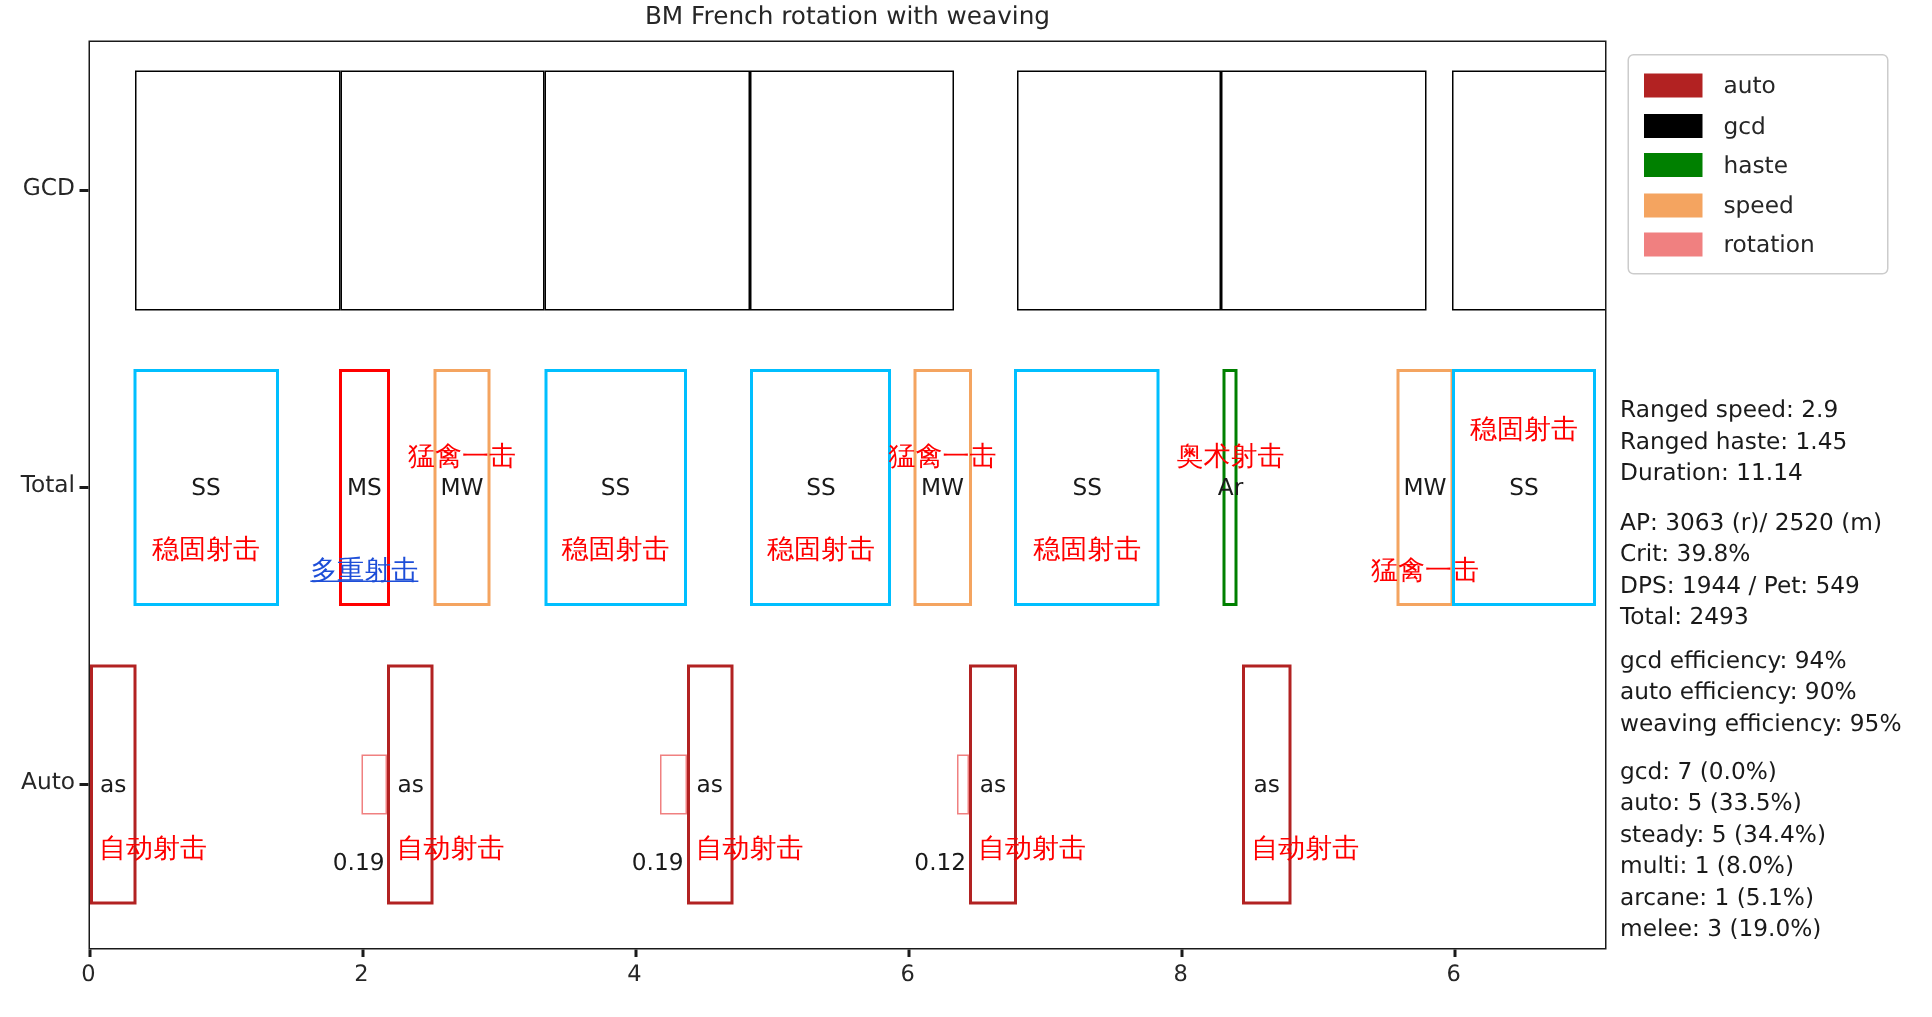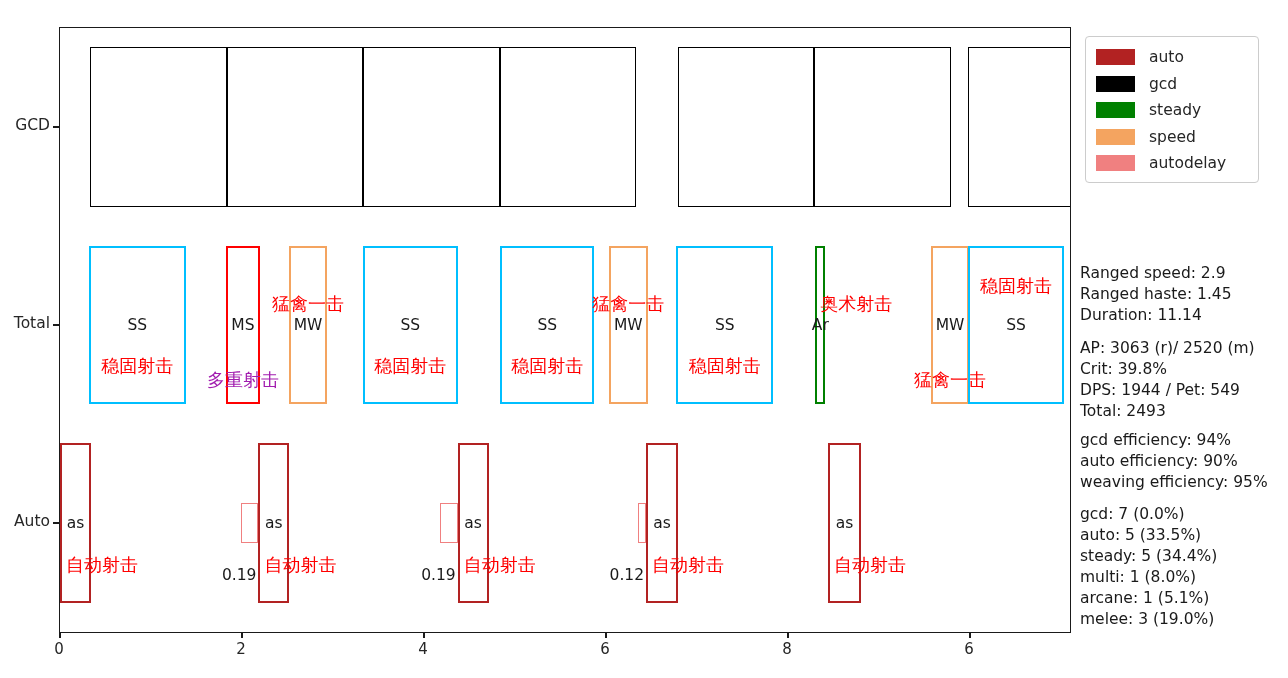--- a/index.html
+++ b/index.html
@@ -31,35 +31,36 @@
   .legend-item{display:flex;align-items:center;height:26.5px;}
   .legend-swatch{width:39px;height:16px;margin-right:14px;flex:none;}
   .legend-label{font-size:15.5px;color:#262626;}
   .stats-block{position:absolute;left:1080px;width:210px;font-size:15.5px;
                line-height:21px;color:#1a1a1a;white-space:nowrap;}
 </style>
 </head>
 <body>
 
 <div id="fig">
+  <div id="title">BM French rotation with weaving</div>
   <div id="plot">
       <div class="box" style="left: 30.0324px; top: 19px; width: 136.511px; height: 160px; border: 1.6px solid rgb(0, 0, 0);"></div>
       <div class="box" style="left: 166.543px; top: 19px; width: 136.511px; height: 160px; border: 1.6px solid rgb(0, 0, 0);"></div>
       <div class="box" style="left: 303.054px; top: 19px; width: 136.511px; height: 160px; border: 1.6px solid rgb(0, 0, 0);"></div>
       <div class="box" style="left: 439.565px; top: 19px; width: 136.511px; height: 160px; border: 1.6px solid rgb(0, 0, 0);"></div>
       <div class="box" style="left: 617.939px; top: 19px; width: 136.511px; height: 160px; border: 1.6px solid rgb(0, 0, 0);"></div>
       <div class="box" style="left: 754.45px; top: 19px; width: 136.511px; height: 160px; border: 1.6px solid rgb(0, 0, 0);"></div>
       <div class="box" style="left: 908.252px; top: 19px; width: 136.511px; height: 160px; border: 1.6px solid rgb(0, 0, 0);"></div>
       <div class="box" style="left: 29.1223px; top: 218px; width: 96.4676px; height: 158px; border: 2px solid rgb(0, 191, 255);">
         <span class="lbl">SS</span>
         <span class="cn" style="color: rgb(255, 0, 0); bottom: 24px;">稳固射击</span>
       </div>
       <div class="box" style="left: 165.633px; top: 218px; width: 34.5827px; height: 158px; border: 2px solid rgb(255, 0, 0);">
         <span class="lbl">MS</span>
-        <span class="cn" style="color: #a21caf; bottom: 10px;">多重射击</span>
+        <span class="cn" style="color: #1d4ed8; bottom: 10px; text-decoration: underline;">多重射击</span>
       </div>
       <div class="box" style="left: 229.338px; top: 218px; width: 37.3129px; height: 158px; border: 2px solid rgb(244, 164, 96);">
         <span class="lbl">MW</span>
         <span class="cn" style="color: rgb(255, 0, 0); top: 44px;">猛禽一击</span>
       </div>
       <div class="box" style="left: 303.054px; top: 218px; width: 94.6475px; height: 158px; border: 2px solid rgb(0, 191, 255);">
         <span class="lbl">SS</span>
         <span class="cn" style="color: rgb(255, 0, 0); bottom: 24px;">稳固射击</span>
       </div>
       <div class="box" style="left: 440.475px; top: 218px; width: 93.7374px; height: 158px; border: 2px solid rgb(0, 191, 255);">
@@ -69,21 +70,21 @@
       <div class="box" style="left: 548.773px; top: 218px; width: 39.1331px; height: 158px; border: 2px solid rgb(244, 164, 96);">
         <span class="lbl">MW</span>
         <span class="cn" style="color: rgb(255, 0, 0); top: 44px;">猛禽一击</span>
       </div>
       <div class="box" style="left: 616.119px; top: 218px; width: 97.3777px; height: 158px; border: 2px solid rgb(0, 191, 255);">
         <span class="lbl">SS</span>
         <span class="cn" style="color: rgb(255, 0, 0); bottom: 24px;">稳固射击</span>
       </div>
       <div class="box" style="left: 755.36px; top: 218px; width: 10.0108px; height: 158px; border: 2px solid rgb(0, 128, 0);">
         <span class="lbl">Ar</span>
-        <span class="cn" style="color: rgb(255, 0, 0); top: 44px; margin-left: 36px;">奥术射击</span>
+        <span class="cn" style="color: rgb(255, 0, 0); top: 44px;">奥术射击</span>
       </div>
       <div class="box" style="left: 870.939px; top: 218px; width: 38.223px; height: 158px; border: 2px solid rgb(244, 164, 96);">
         <span class="lbl">MW</span>
         <span class="cn" style="color: rgb(255, 0, 0); bottom: 10px;">猛禽一击</span>
       </div>
       <div class="box" style="left: 908.252px; top: 218px; width: 95.5576px; height: 158px; border: 2px solid rgb(0, 191, 255);">
         <span class="lbl">SS</span>
         <span class="cn" style="color: rgb(255, 0, 0); top: 26px;">稳固射击</span>
       </div>
       <div class="box" style="left: 0px; top: 415px; width: 30.9424px; height: 160px; border: 2px solid rgb(178, 34, 34);">
@@ -139,29 +140,29 @@
       <div class="legend-item">
         <span class="legend-swatch" style="background: rgb(178, 34, 34);"></span>
         <span class="legend-label">auto</span>
       </div>
       <div class="legend-item">
         <span class="legend-swatch" style="background: rgb(0, 0, 0);"></span>
         <span class="legend-label">gcd</span>
       </div>
       <div class="legend-item">
         <span class="legend-swatch" style="background: rgb(0, 128, 0);"></span>
-        <span class="legend-label">steady</span>
+        <span class="legend-label">haste</span>
       </div>
       <div class="legend-item">
         <span class="legend-swatch" style="background: rgb(244, 164, 96);"></span>
         <span class="legend-label">speed</span>
       </div>
       <div class="legend-item">
         <span class="legend-swatch" style="background: rgb(240, 128, 128);"></span>
-        <span class="legend-label">autodelay</span>
+        <span class="legend-label">rotation</span>
       </div>
     </div>
   <div id="stats">
       <div class="stats-block" style="top: 263px;">
         <div>Ranged speed: 2.9</div>
         <div>Ranged haste: 1.45</div>
         <div>Duration: 11.14</div>
       </div>
       <div class="stats-block" style="top: 338px;">
         <div>AP: 3063 (r)/ 2520 (m)</div>

